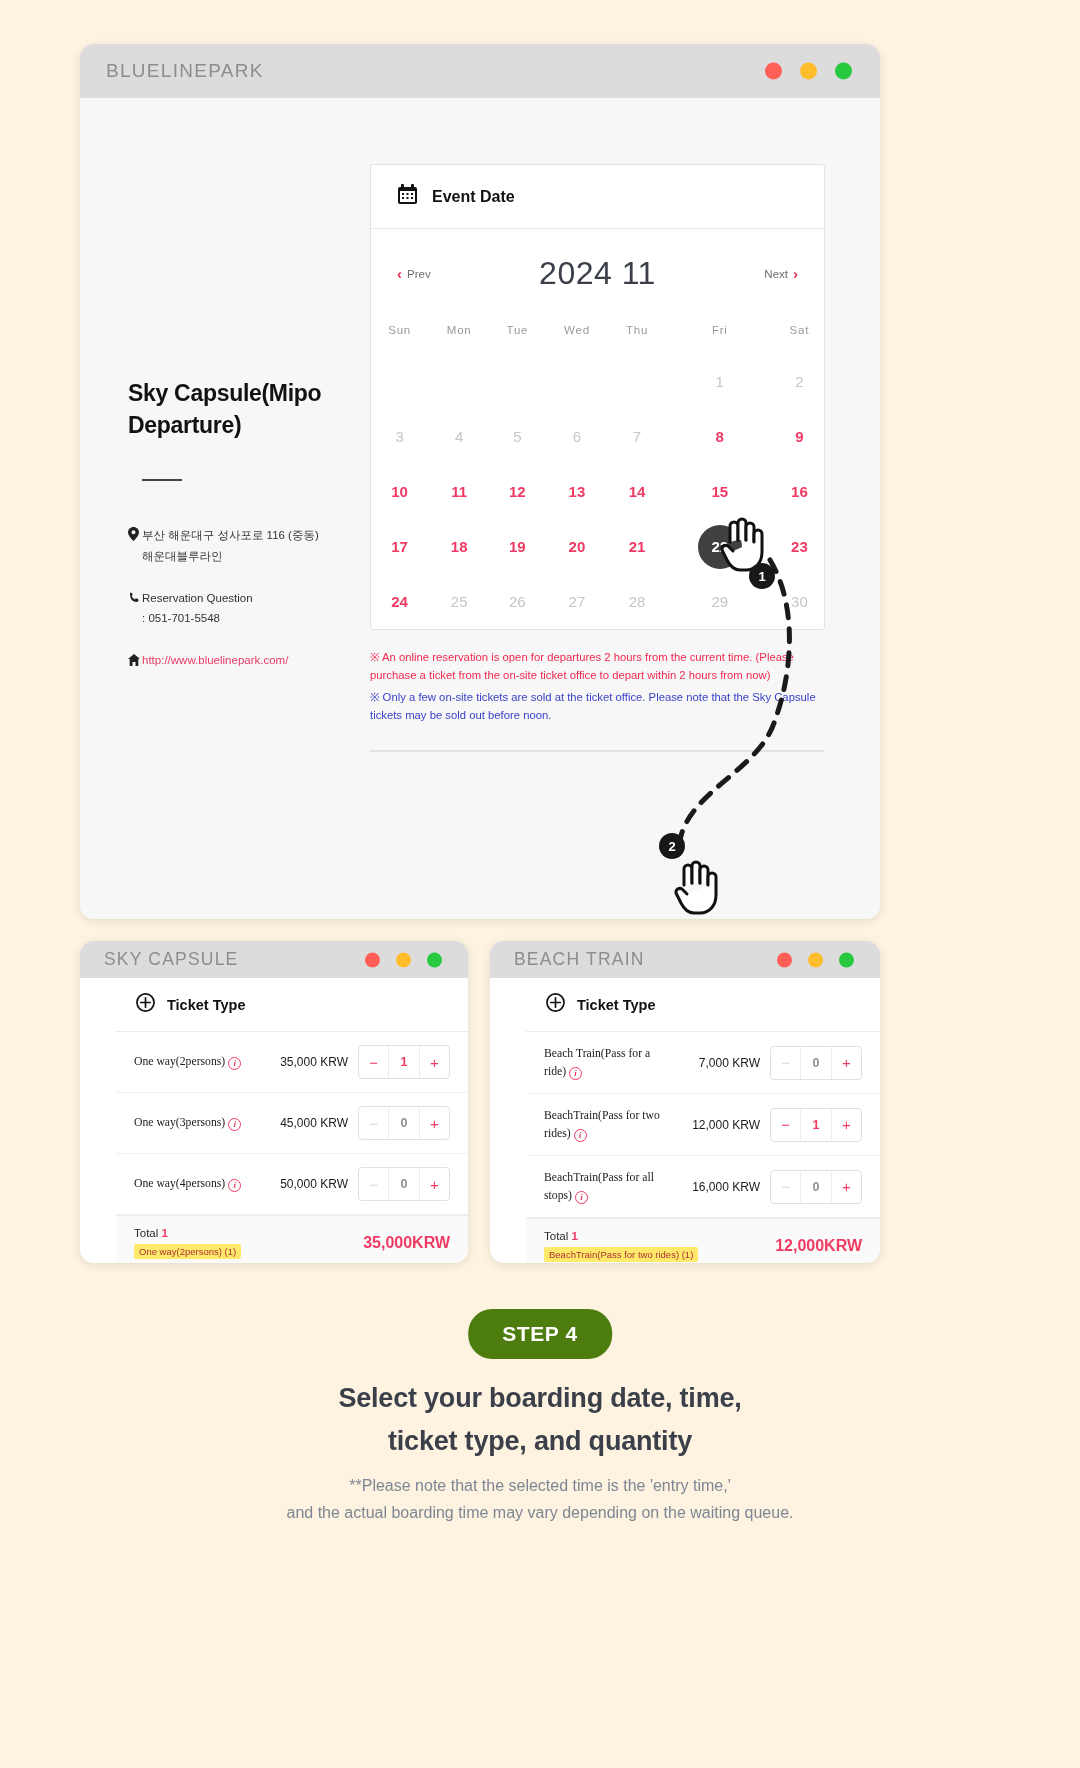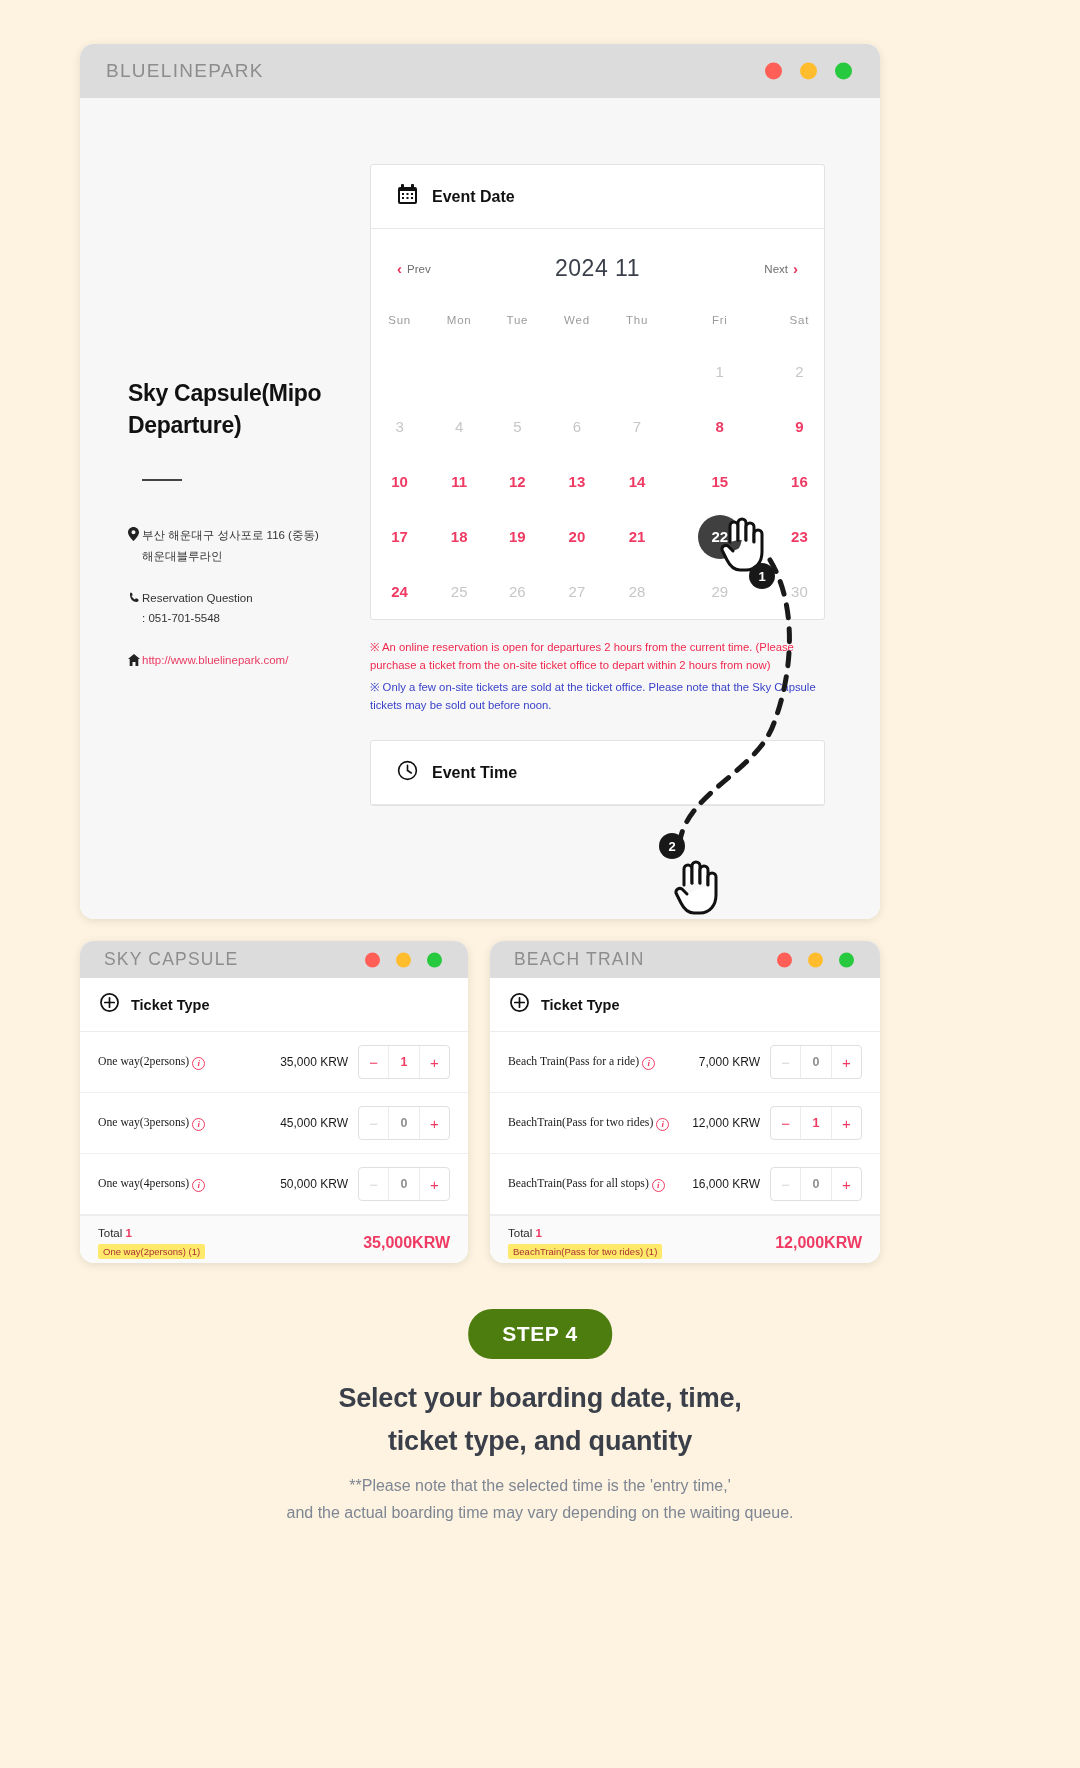--- a/index.html
+++ b/index.html
@@ -111,21 +111,21 @@
     padding: 26px 26px 10px 26px;
   }
   .cal-nav .navbtn {
     font-size: 11.5px;
     color: #6d6d6d;
     display: flex;
     align-items: center;
     gap: 5px;
   }
   .chev { color: #e8375c; font-size: 15px; font-weight: bold; }
-  .cal-month { font-size: 23px; color: #3a3f4a; letter-spacing: 0.5px; }
+  .cal-month { font-size: 32px; color: #3a3f4a; letter-spacing: 0.5px; }
 
   table.cal { width: 100%; border-collapse: collapse; padding: 0 10px; }
   table.cal th {
     font-size: 11.5px;
     font-weight: normal;
     color: #9b9b9b;
     padding: 22px 0 18px 0;
     letter-spacing: 0.8px;
   }
   table.cal td {
@@ -169,21 +169,21 @@
   .time-item.sold { color: #ef3b63; border-color: #ececec; }
 
   
   .win-sky { left: 80px; top: 941px; width: 388px; height: 322px; }
   .win-beach { left: 490px; top: 941px; width: 390px; height: 322px; }
   .titlebar.sm { height: 37px; padding: 0 24px; }
   .titlebar.sm .titlebar-title { font-size: 17.5px; letter-spacing: 1.2px; }
   .dots.sm { right: 26px; gap: 16px; }
   .dots.sm .dot { width: 15px; height: 15px; }
 
-  .panel-body { background: #fff; height: calc(100% - 52px); display: flex; flex-direction: column; }
+  .panel-body { background: #fff; height: calc(100% - 52px); display: flex; flex-direction: column; padding-left: 36px; }
   .panel-head {
     display: flex; align-items: center; gap: 12px;
     padding: 15px 20px;
     border-bottom: 1px solid #ececec;
   }
   .panel-head .lbl { font-size: 14.5px; font-weight: bold; color: #111; }
 
   .trow {
     display: flex;
     align-items: center;
@@ -455,29 +455,20 @@
             </tbody>
         </table>
       </div>
 
       <div class="notice">
         <div class="n1">※ An online reservation is open for departures 2 hours from the current time. (Please purchase a ticket from the on-site ticket office to depart within 2 hours from now)</div>
         <div class="n2">※ Only a few on-site tickets are sold at the ticket office. Please note that the Sky Capsule tickets may be sold out before noon.</div>
       </div>
 
       <div class="card time-card">
-        <div class="card-head">
-          <span>
-            <svg width="21" height="21" viewBox="0 0 22 22">
-                <circle cx="11" cy="11" r="9.3" fill="none" stroke="#111" stroke-width="1.7"></circle>
-                <path d="M11 5.5V11l4 2.6" stroke="#111" stroke-width="1.7" fill="none" stroke-linecap="round"></path>
-              </svg>
-          </span>
-          <span class="lbl">Event Time</span>
-        </div>
       </div>
     </div>
   </div>
 </div>
 
 <div class="overlay">
   <svg width="1080" height="1768" style="position:absolute;left:0;top:0">
     <path d="M770 560 C 800 610, 790 680, 775 720 C 760 770, 690 790, 680 840" stroke="#1a1a1a" stroke-width="5" fill="none" stroke-dasharray="13 11" stroke-linecap="round"></path>
   </svg>
 

